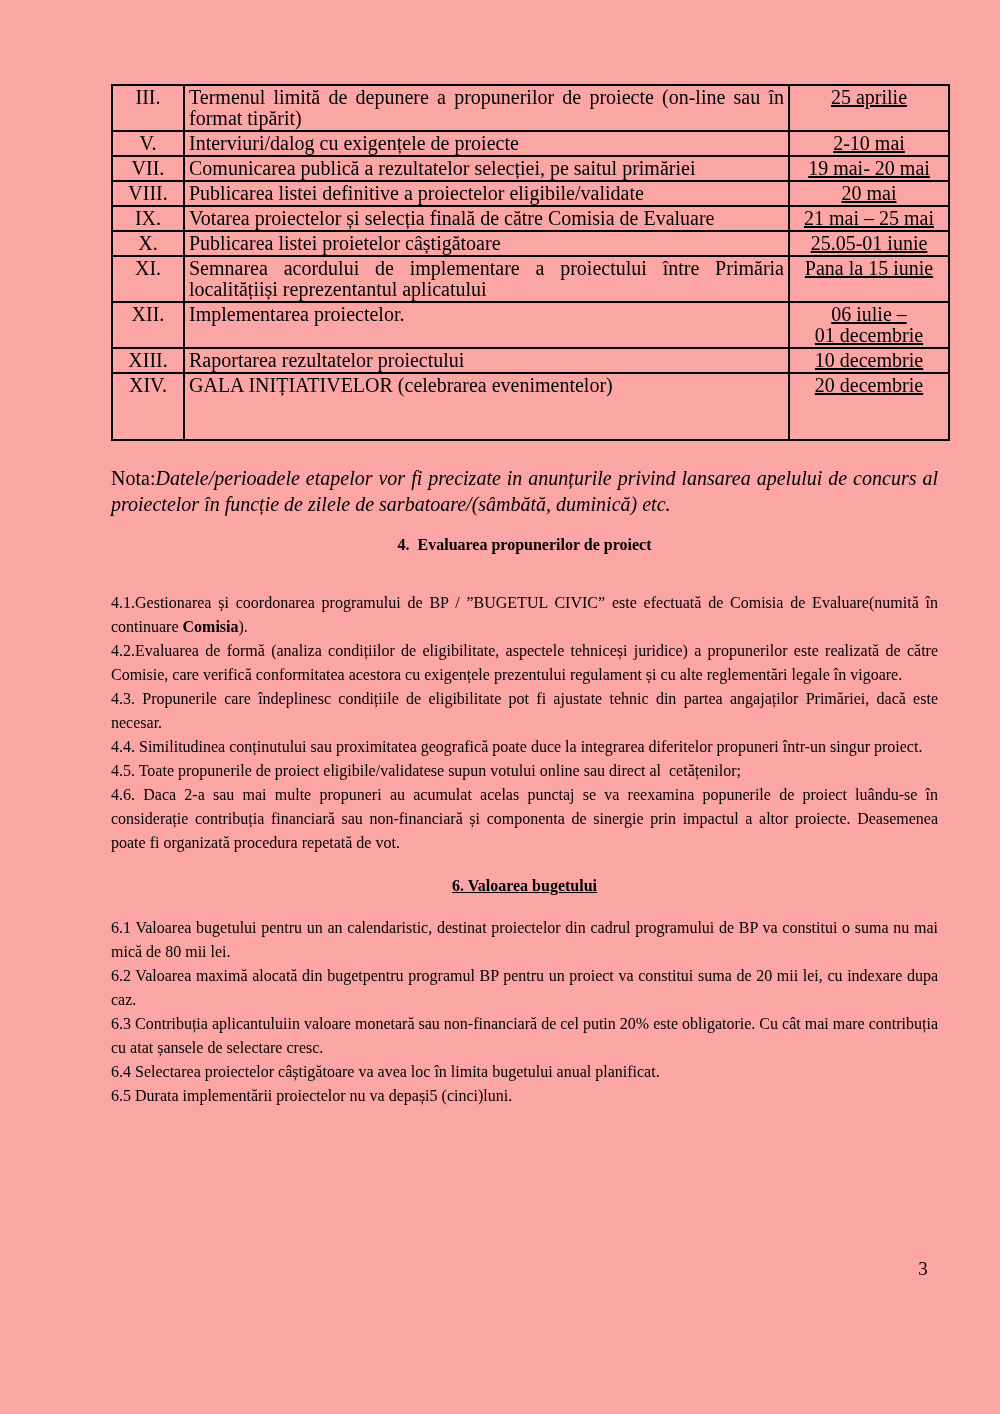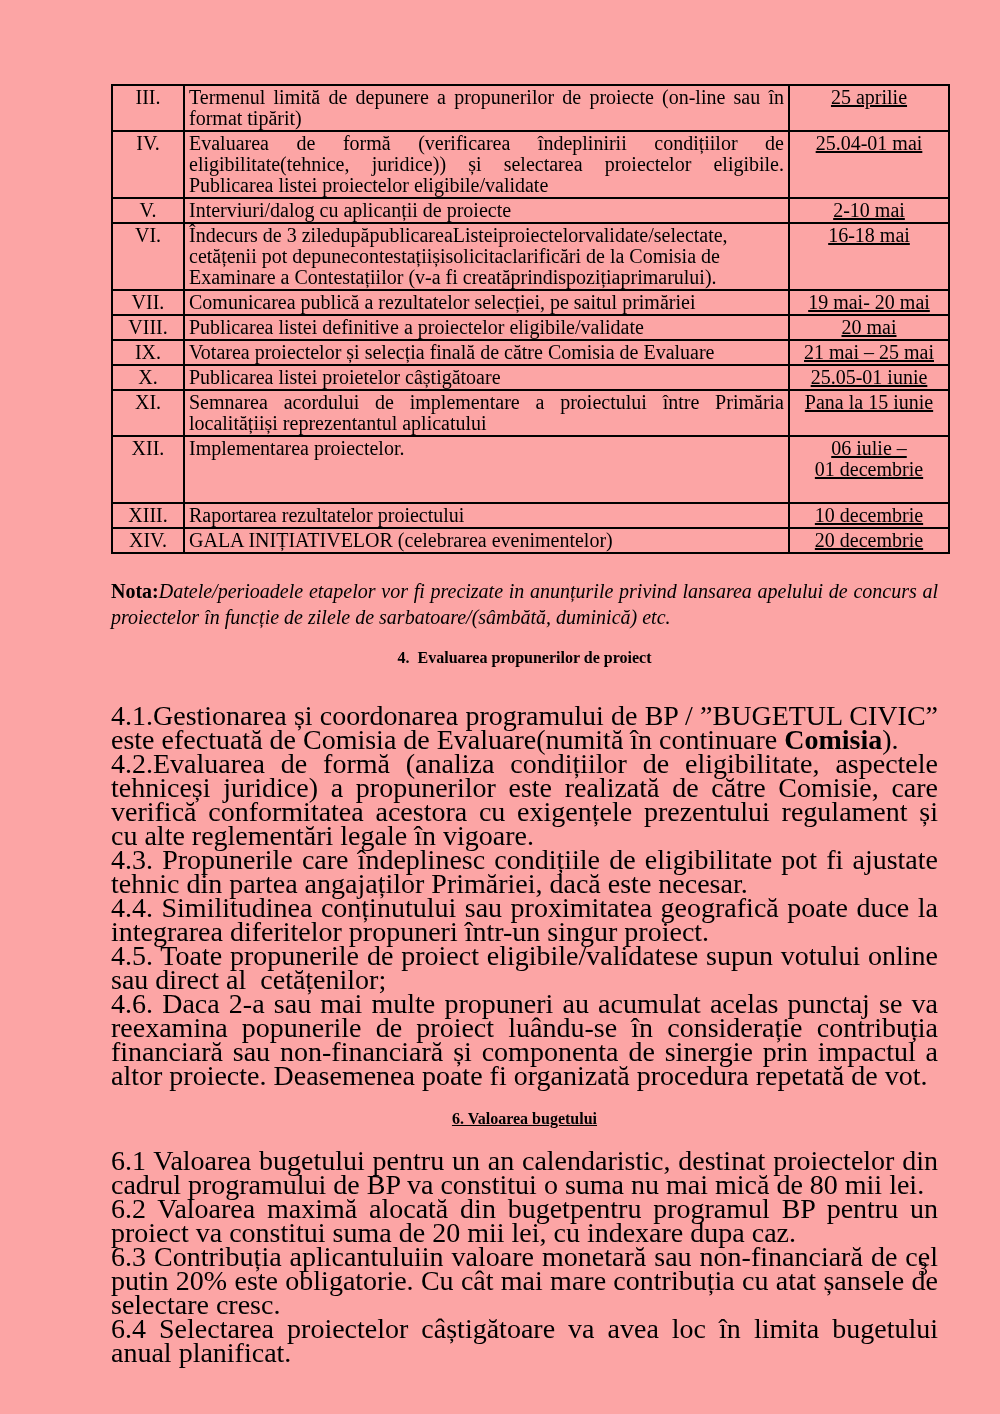--- a/index.html
+++ b/index.html
@@ -47,21 +47,21 @@
   }
   .sec-heading {
     font-size: 16px;
     font-weight: bold;
     text-align: center;
     line-height: 27px;
     margin: 14px 0 33px 0;
   }
   .sec-heading.second { margin: 17px 0 17px 0; text-decoration: underline; }
   .para {
-    font-size: 28px;
+    font-size: 16px;
     line-height: 24px;
     text-align: justify;
     margin: 0;
   }
   .page-number {
     position: absolute;
     left: 908px;
     top: 1258px;
     width: 30px;
     text-align: center;
@@ -75,33 +75,23 @@
   <div class="content">
 
     <table class="schedule">
       <tbody>
           <tr>
             <td class="c-num">III.</td>
             <td class="c-desc">Termenul limită de depunere a propunerilor de proiecte (on-line sau în format tipărit)</td>
             <td class="c-date">25 aprilie</td>
           </tr>
           <tr>
-            <td class="c-num">IV.</td>
-            <td class="c-desc">Evaluarea de formă (verificarea îndeplinirii condițiilor de eligibilitate(tehnice, juridice)) și selectarea proiectelor eligibile. Publicarea listei proiectelor eligibile/validate</td>
-            <td class="c-date">25.04-01 mai</td>
-          </tr>
-          <tr>
             <td class="c-num">V.</td>
-            <td class="c-desc">Interviuri/dalog cu aplicanții de proiecte</td>
+            <td class="c-desc">Interviuri/dalog cu exigențele de proiecte</td>
             <td class="c-date">2-10 mai</td>
-          </tr>
-          <tr>
-            <td class="c-num">VI.</td>
-            <td class="c-desc">Îndecurs de 3 ziledupăpublicareaListeiproiectelorvalidate/selectate, cetățenii pot depunecontestațiișisolicitaclarificări de la Comisia de Examinare a Contestațiilor (v-a fi creatăprindispozițiaprimarului).</td>
-            <td class="c-date">16-18 mai</td>
           </tr>
           <tr>
             <td class="c-num">VII.</td>
             <td class="c-desc">Comunicarea publică a rezultatelor selecției, pe saitul primăriei</td>
             <td class="c-date">19 mai- 20 mai</td>
           </tr>
           <tr>
             <td class="c-num">VIII.</td>
             <td class="c-desc">Publicarea listei definitive a proiectelor eligibile/validate</td>
             <td class="c-date">20 mai</td>
@@ -133,35 +123,36 @@
             <td class="c-date">10 decembrie</td>
           </tr>
           <tr>
             <td class="c-num">XIV.</td>
             <td class="c-desc">GALA INIȚIATIVELOR (celebrarea evenimentelor)</td>
             <td class="c-date">20 decembrie</td>
           </tr>
         </tbody>
     </table>
 
-    <p class="nota"><span style="font-weight: bold;">Nota:</span><span style="font-style: italic;">Datele/perioadele etapelor vor fi precizate in anunțurile privind lansarea apelului de concurs al proiectelor în funcție de zilele de sarbatoare/(sâmbătă, duminică) etc.</span></p>
+    <p class="nota"><span style="font-weight: normal;">Nota:</span><span style="font-style: italic;">Datele/perioadele etapelor vor fi precizate in anunțurile privind lansarea apelului de concurs al proiectelor în funcție de zilele de sarbatoare/(sâmbătă, duminică) etc.</span></p>
 
     <h3 class="sec-heading">4.&nbsp; Evaluarea propunerilor de proiect</h3>
     <div>
         <p class="para"><span>4.1.Gestionarea și coordonarea programului de BP / ”BUGETUL CIVIC” este efectuată de Comisia de Evaluare(numită în continuare </span><span style="font-weight: bold;">Comisia</span><span>).</span></p>
         <p class="para"><span>4.2.Evaluarea de formă (analiza condițiilor de eligibilitate, aspectele tehniceși juridice) a propunerilor este realizată de către Comisie, care verifică conformitatea acestora cu exigențele prezentului regulament și cu alte reglementări legale în vigoare.</span></p>
         <p class="para"><span>4.3. Propunerile care îndeplinesc condițiile de eligibilitate pot fi ajustate tehnic din partea angajaților Primăriei, dacă este necesar.</span></p>
         <p class="para"><span>4.4. Similitudinea conținutului sau proximitatea geografică poate duce la integrarea diferitelor propuneri într-un singur proiect.</span></p>
         <p class="para"><span>4.5. Toate propunerile de proiect eligibile/validatese supun votului online sau direct al &nbsp;cetățenilor;</span></p>
         <p class="para"><span>4.6. Daca 2-a sau mai multe propuneri au acumulat acelas punctaj se va reexamina popunerile de proiect luându-se în considerație contribuția financiară sau non-financiară și componenta de sinergie prin impactul a altor proiecte. Deasemenea poate fi organizată procedura repetată de vot.</span></p>
       </div>
 
     <h3 class="sec-heading second">6. Valoarea bugetului</h3>
     <div>
         <p class="para"><span>6.1 Valoarea bugetului pentru un an calendaristic, destinat proiectelor din cadrul programului de BP va constitui o suma nu mai mică de 80 mii lei.</span></p>
         <p class="para"><span>6.2 Valoarea maximă alocată din bugetpentru programul BP pentru un proiect va constitui suma de 20 mii lei, cu indexare dupa caz.</span></p>
         <p class="para"><span>6.3 Contribuția aplicantuluiin valoare monetară sau non-financiară de cel putin 20% este obligatorie. Cu cât mai mare contribuția cu atat șansele de selectare cresc.</span></p>
         <p class="para"><span>6.4 Selectarea proiectelor câștigătoare va avea loc în limita bugetului anual planificat.</span></p>
+        <p class="para"><span>6.5 Durata implementării proiectelor nu va depași5 (cinci)luni.</span></p>
       </div>
 
   </div>
   <div class="page-number">3</div>
 </div>
 
 </body></html>

